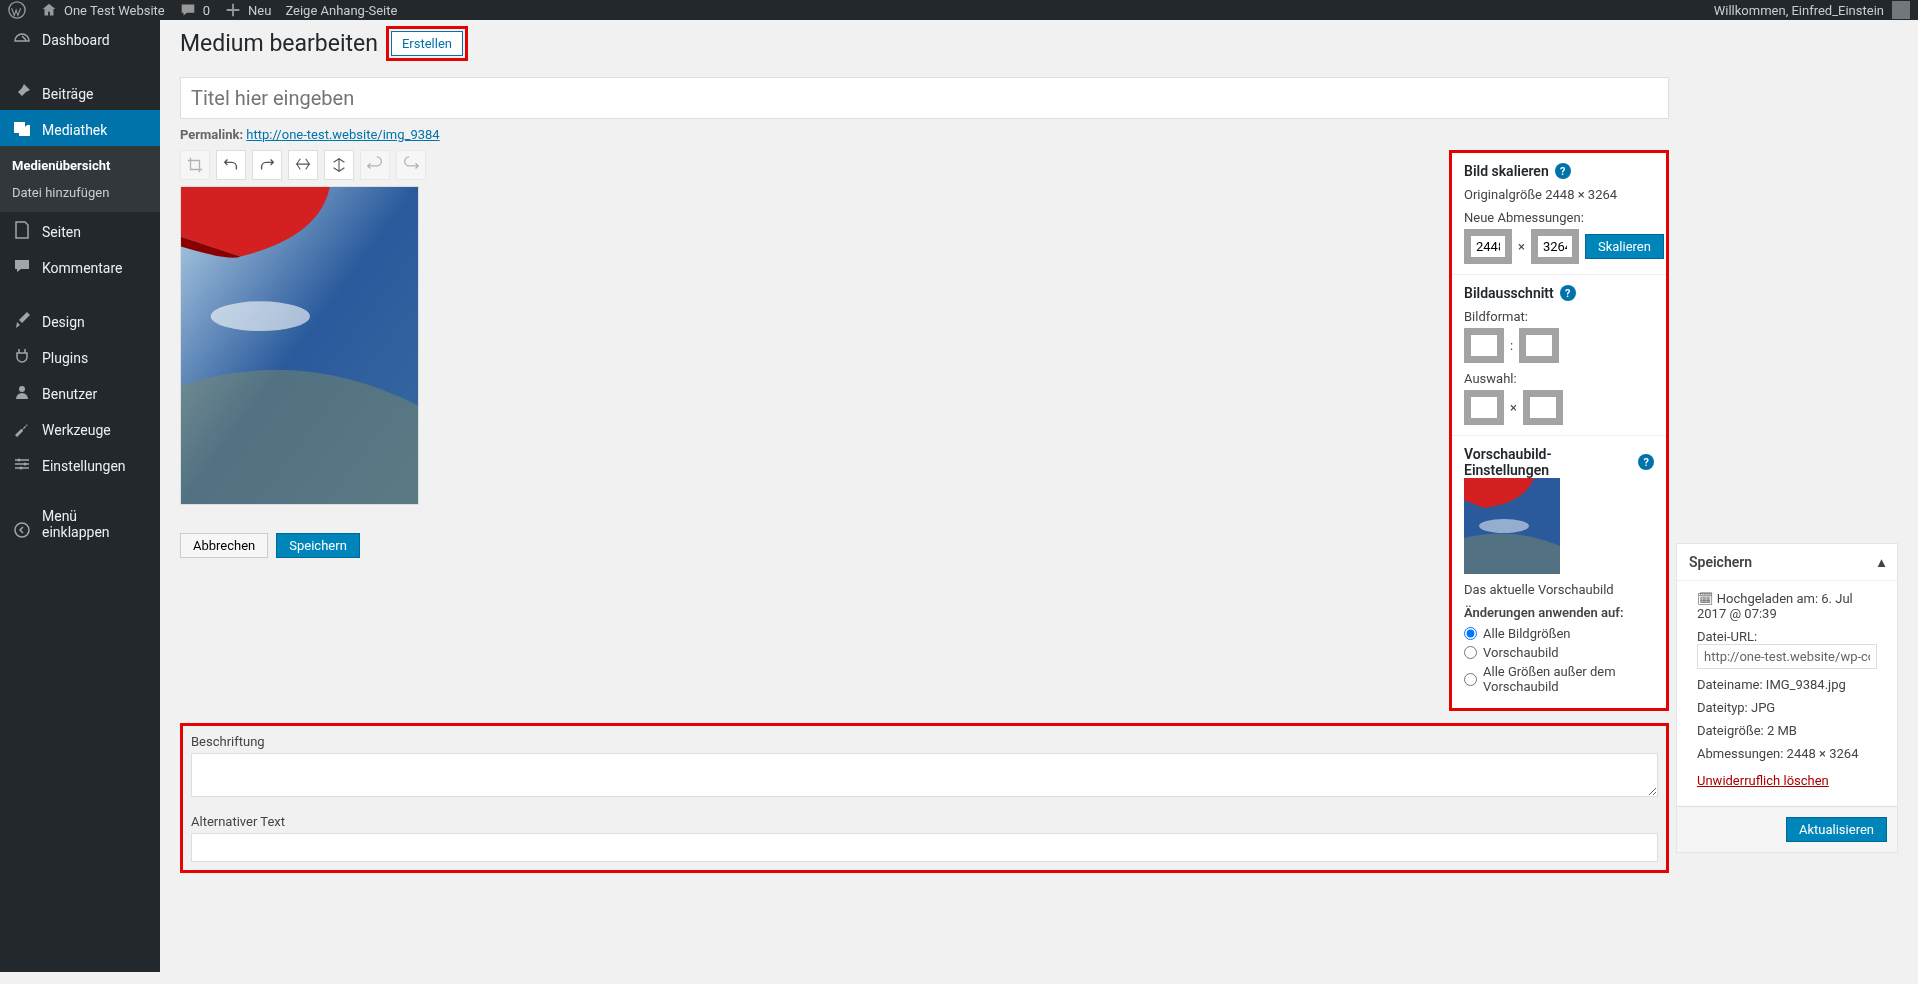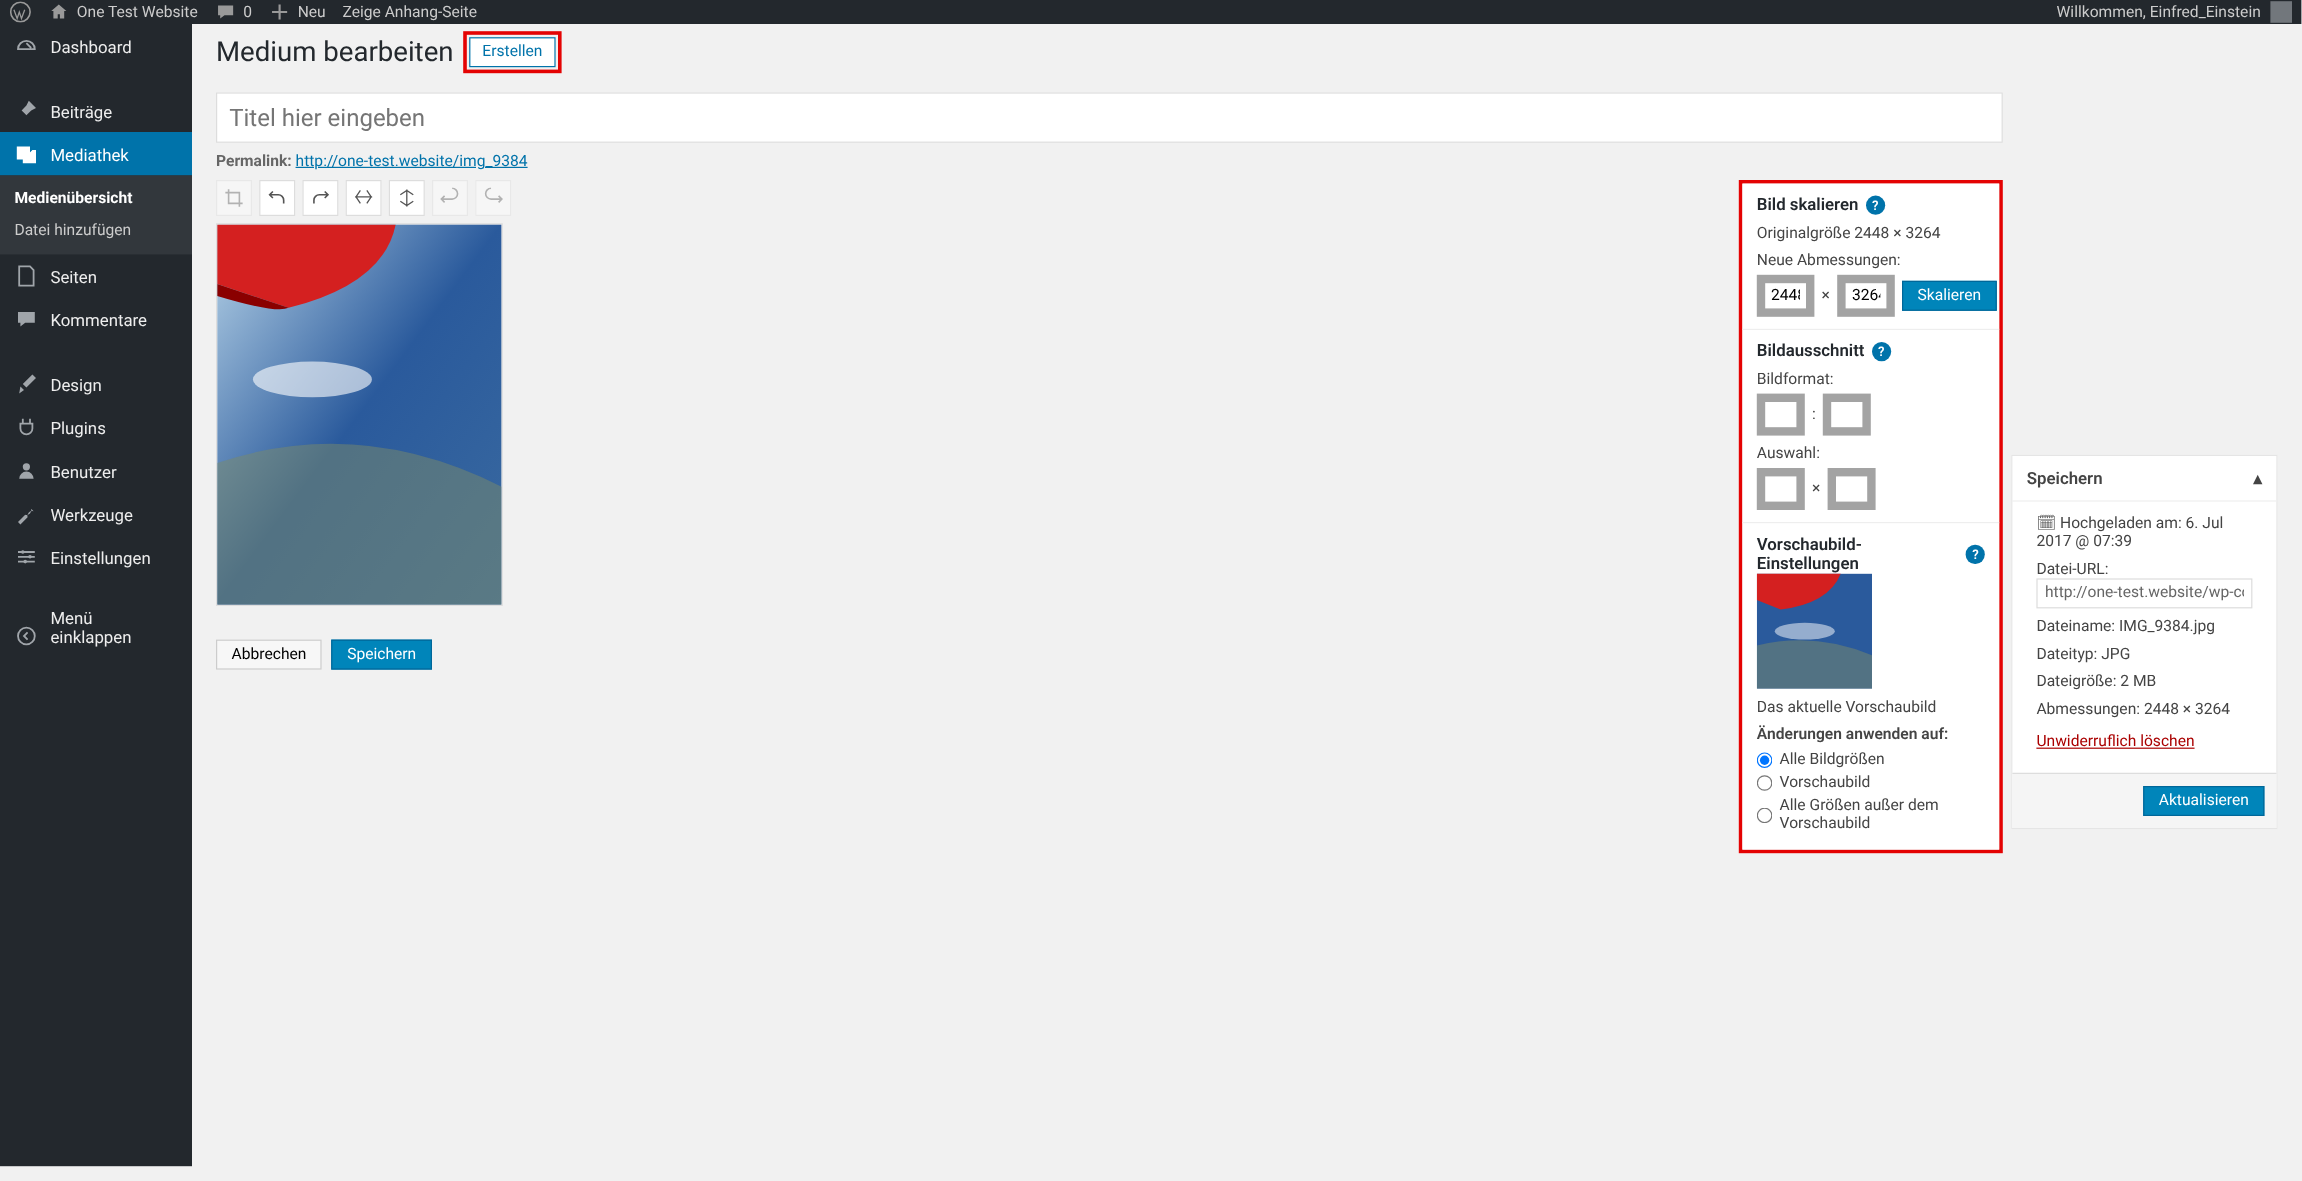--- a/index.html
+++ b/index.html
@@ -326,20 +326,26 @@
                       <input type="radio" name="apply" style="">
                       <span>Alle Größen außer dem Vorschaubild</span>
                     </label>
                 </div>
               </div>
             </div>
           </div>
         </div>
 
         
+        <div class="lower-block red-box" style="padding:8px">
+          <div class="field-label">Beschriftung</div>
+          <textarea class="textarea" style=""></textarea>
+          <div class="field-label" style="margin-top:14px">Alternativer Text</div>
+          <input class="text-input" style="">
+        </div>
       </div>
 
       <div class="right-col">
         <div class="panel">
           <div class="side-header">
             <span>Speichern</span>
             <span>▴</span>
           </div>
           <div class="side-body">
             <div>🗓 <span>Hochgeladen am: 6. Jul 2017 @ 07:39</span></div>

